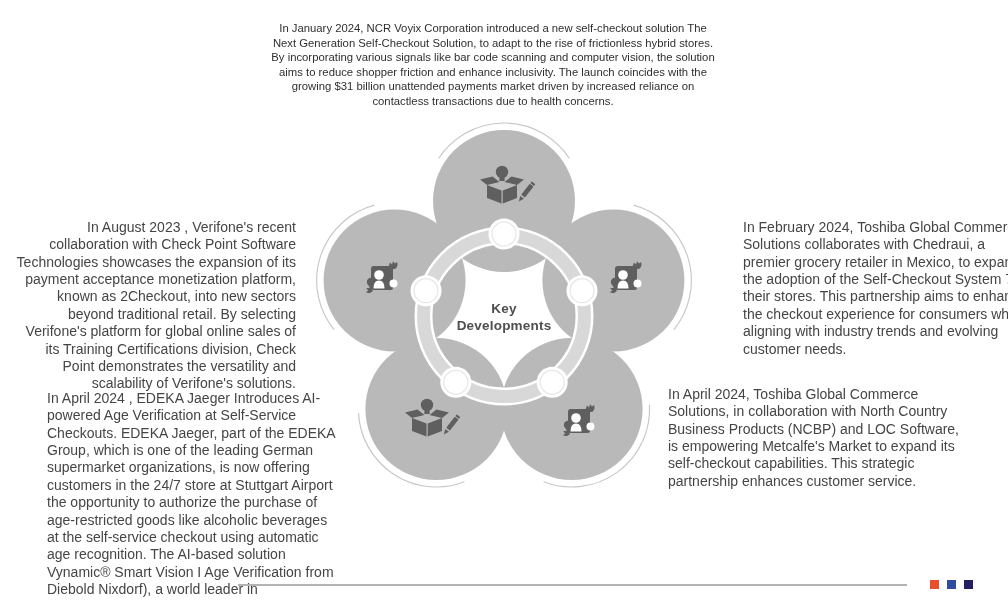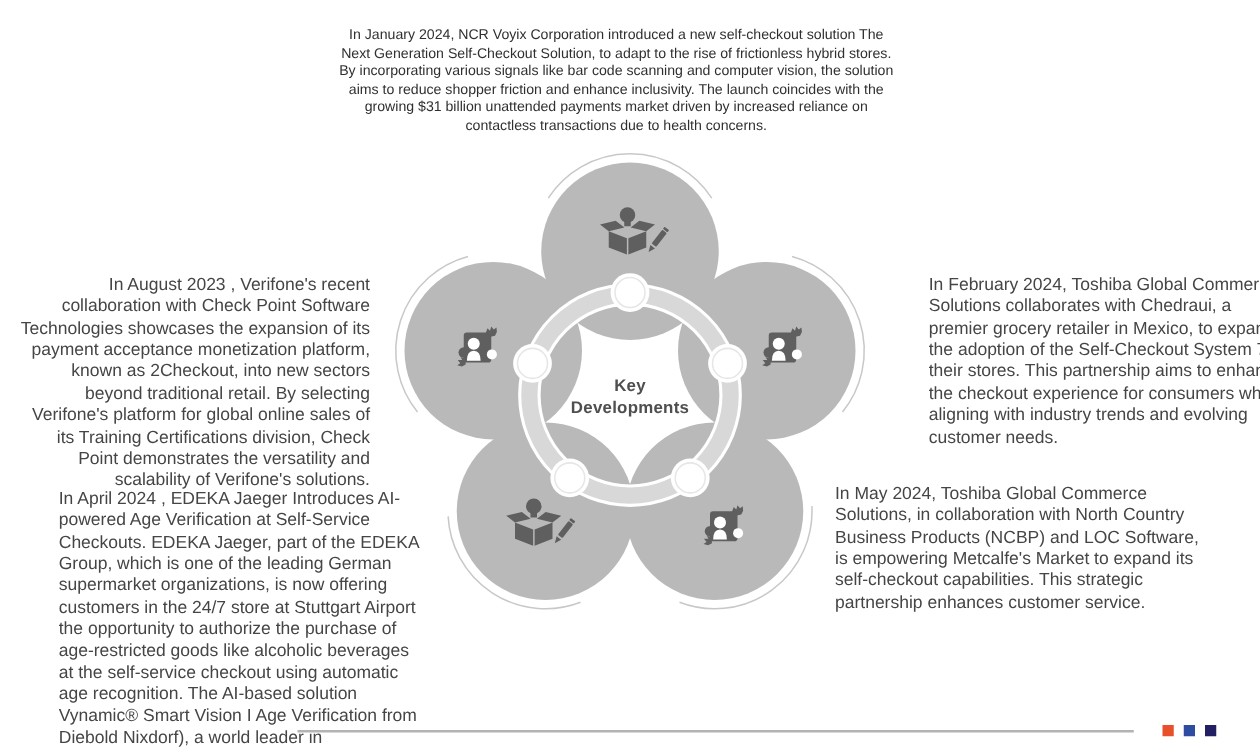--- a/index.html
+++ b/index.html
@@ -34,21 +34,21 @@
 </head>
 <body>
 
 <div class="stage">
 
   <div class="intro">In January 2024, NCR Voyix Corporation introduced a new self-checkout solution The Next Generation Self-Checkout Solution, to adapt to the rise of frictionless hybrid stores. By incorporating various signals like bar code scanning and computer vision, the solution aims to reduce shopper friction and enhance inclusivity. The launch coincides with the growing $31 billion unattended payments market driven by increased reliance on contactless transactions due to health concerns.</div>
 
   <div class="note note-tl">In August 2023 , Verifone's recent collaboration with Check Point Software Technologies showcases the expansion of its payment acceptance monetization platform, known as 2Checkout, into new sectors beyond traditional retail. By selecting Verifone's platform for global online sales of its Training Certifications division, Check Point demonstrates the versatility and scalability of Verifone's solutions.</div>
   <div class="note note-tr">In February 2024, Toshiba Global Commerce Solutions collaborates with Chedraui, a premier grocery retailer in Mexico, to expand the adoption of the Self-Checkout System 7 in their stores. This partnership aims to enhance the checkout experience for consumers while aligning with industry trends and evolving customer needs.</div>
   <div class="note note-bl">In April 2024 , EDEKA Jaeger Introduces AI-powered Age Verification at Self-Service Checkouts. EDEKA Jaeger, part of the EDEKA Group, which is one of the leading German supermarket organizations, is now offering customers in the 24/7 store at Stuttgart Airport the opportunity to authorize the purchase of age-restricted goods like alcoholic beverages at the self-service checkout using automatic age recognition. The AI-based solution Vynamic® Smart Vision I Age Verification from Diebold Nixdorf), a world leader in transforming the way people shop, complements the previously required approval by store attendants. This considerably speeds up transactions at the self-service checkouts and gives employees more time for customer service and other responsibilities.</div>
-  <div class="note note-br">In May 2024, Toshiba Global Commerce Solutions, in collaboration with North Country Business Products (NCBP) and LOC Software, is empowering Metcalfe's Market to expand its self-checkout capabilities. This strategic partnership enhances customer service.</div>
+  <div class="note note-br">In April 2024, Toshiba Global Commerce Solutions, in collaboration with North Country Business Products (NCBP) and LOC Software, is empowering Metcalfe's Market to expand its self-checkout capabilities. This strategic partnership enhances customer service.</div>
 
   <svg class="diagram-svg" viewBox="0 0 400 400">
     <defs>
 
       <g id="icon-launch" fill="#5f5f5f">
         <circle cx="-2" cy="-14" r="6.2"></circle>
         <rect x="-4.6" y="-8.8" width="5.2" height="3.8"></rect>
         <polygon points="-17,-1 -24,-6.5 -11.5,-9.5 -4.5,-4"></polygon>
         <polygon points="0.5,-4 7.5,-9.5 20,-6.5 13,-1"></polygon>
         <polygon points="-17,-1 -2.5,4.5 -2.5,17.5 -17,12"></polygon>

